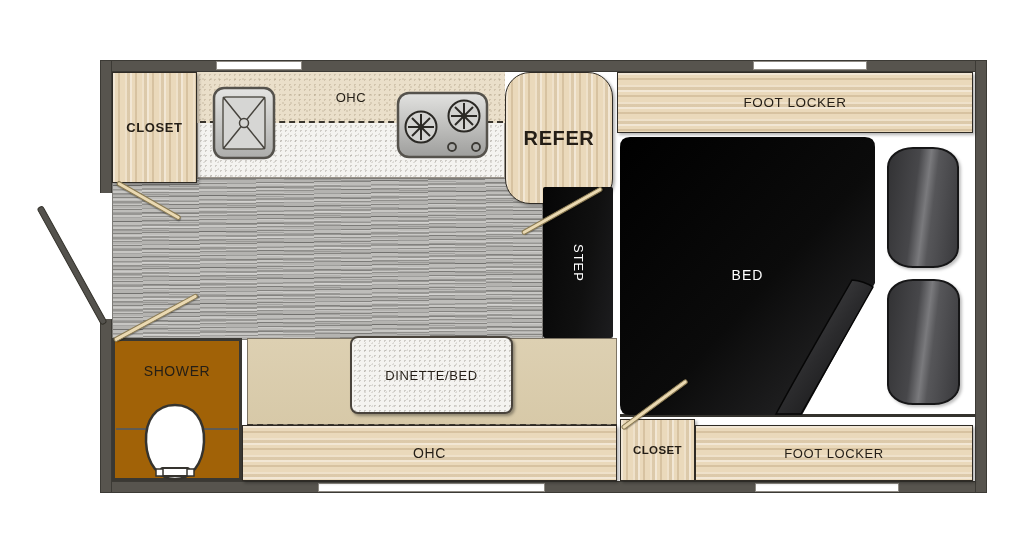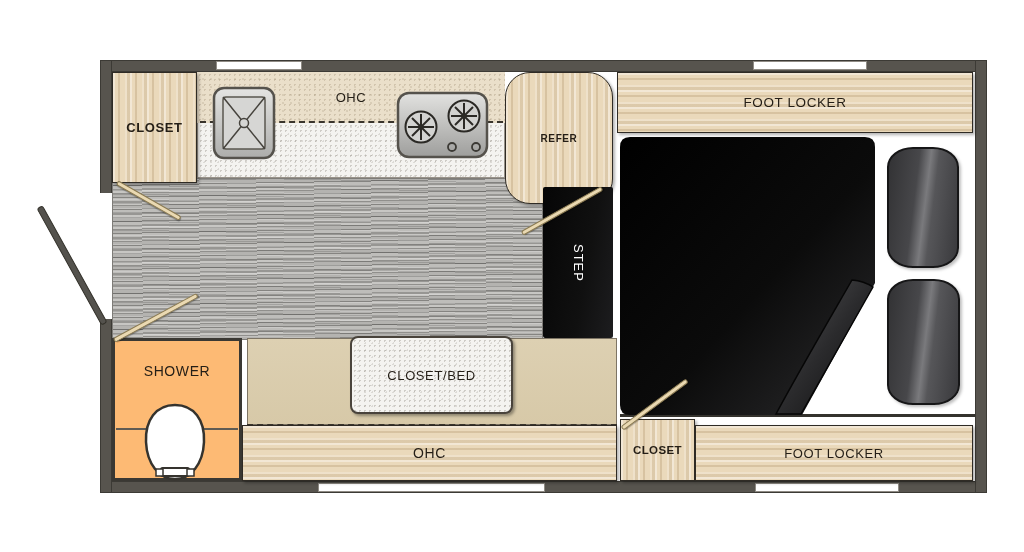--- a/index.html
+++ b/index.html
@@ -45,21 +45,21 @@
   .step-area{background:linear-gradient(100deg,#060606 0%,#101010 60%,#1d1d1f 100%);border-radius:2px;}
   .platform-line{background:#34322d;}
   
   .cushion{background:linear-gradient(97deg,#323234 0%,#47474a 38%,#7a7a7d 52%,#565659 62%,#39393c 100%);
     border:2px solid #161617;border-radius:26px / 20px;box-shadow:2px 2px 3px rgba(0,0,0,.25);}
   
   .dinette{background:linear-gradient(180deg,#ddd0b2 0%,#d7c9a8 100%);
     background-color:#dbcdad;border:1px solid #7d7464;}
   .table{border:2px solid #49433b;border-radius:8px;box-shadow:2px 2px 3px rgba(0,0,0,.35);}
   
-  .shower-room{background:#fdba74;border:3px solid #3a3833;}
+  .shower-room{background:#a16207;border:3px solid #3a3833;}
   .threshold{border-top:2px solid #5f5b53;}
   
   .dash-line{border-top:2px dashed #39342c;height:0;}
   
   .rod{height:5px;background:#ead9b2;border:1px solid #8a7a52;border-radius:3px;
        box-shadow:1px 1px 1px rgba(0,0,0,.3);transform-origin:0 50%;}
   
   .lbl{display:flex;align-items:center;justify-content:center;color:#241e16;
        font-size:13px;letter-spacing:.6px;text-align:center;}
   .lbl-sm{font-size:11.5px;letter-spacing:.4px;}
@@ -132,21 +132,21 @@
       <circle r="2.6" fill="#2b2925" stroke="none"></circle>
     </g>
     <circle cx="56" cy="56" r="4" fill="none" stroke="#3c3a35" stroke-width="1.8"></circle>
     <circle cx="80" cy="56" r="4" fill="none" stroke="#3c3a35" stroke-width="1.8"></circle>
   </svg>
 
   <div class="abs wood-v lbl" style="left:112px;top:72px;width:85px;height:111px;">
     <span>CLOSET</span>
   </div>
 
-  <div class="abs wood-v lbl" style="left:505px;top:72px;width:108px;height:132px;font-size:10px;border-radius:25px;">
+  <div class="abs wood-v lbl" style="left:505px;top:72px;width:108px;height:132px;font-size:20px;border-radius:25px;">
     <span>REFER</span>
   </div>
 
   <div class="abs wood-h lbl" style="left:617px;top:72px;width:356px;height:61px;font-size:13.5px;">
     <span>FOOT LOCKER</span>
   </div>
 
   <div class="abs platform-line" style="left:620px;top:414px;width:355px;height:3px;"></div>
 
   <svg class="abs" style="left:620px;top:137px;" width="255" height="278" viewBox="0 0 255 278">
@@ -158,20 +158,23 @@
       </linearGradient>
       <linearGradient id="flapG" x1="0" y1="0" x2="1" y2="1">
         <stop offset="0" stop-color="#58585a"></stop>
           <stop offset="0.5" stop-color="#2b2b2d"></stop>
           <stop offset="1" stop-color="#0a0a0a"></stop>
       </linearGradient>
     </defs>
     <path d="M10,0 H245 Q255,0 255,10 V146 L182,278 H10 Q0,278 0,268 V10 Q0,0 10,0 Z" fill="url(#bedG)"></path>
     <path d="M253,150 L181,277 L156,277 C178,236 209,183 232,143 Q244,144 253,150 Z" fill="url(#flapG)" stroke="#060606" stroke-width="1.5"></path>
   </svg>
+  <div class="abs lbl lbl-white" style="left:620px;top:137px;width:255px;height:276px;font-size:14px;letter-spacing:1px;">
+    <span>BED</span>
+  </div>
 
   <div class="abs step-area lbl lbl-white v-label" style="left:543px;top:187px;width:70px;height:151px;font-size:13px;">
     <span>STEP</span>
   </div>
 
   <div class="abs cushion" style="left:887px;top:147px;width:72px;height:121px;"></div>
   <div class="abs cushion" style="left:887px;top:279px;width:73px;height:126px;"></div>
 
   <div class="abs shower-room lbl top-anchor" style="left:112px;top:338px;width:130px;height:143px;font-size:14px;">
     <span>SHOWER</span>
@@ -179,21 +182,21 @@
   <div class="abs threshold" style="left:116px;top:428px;width:122px;height:0;"></div>
   <svg class="abs" style="left:141px;top:402px;" width="68" height="80" viewBox="0 0 68 80">
     <path d="M34,3 C53,3 64,18 63,40 C62,62 50,77 34,77 C18,77 6,62 5,40 C4,18 15,3 34,3 Z" fill="#ffffff" stroke="#35332e" stroke-width="2.5"></path>
     <rect x="20" y="66" width="28" height="8" rx="1.5" fill="#ffffff" stroke="#35332e" stroke-width="2"></rect>
     <rect x="15" y="67" width="7" height="7" fill="#ffffff" stroke="#35332e" stroke-width="1.5"></rect>
     <rect x="46" y="67" width="7" height="7" fill="#ffffff" stroke="#35332e" stroke-width="1.5"></rect>
   </svg>
 
   <div class="abs dinette" style="left:247px;top:338px;width:370px;height:87px;"></div>
   <div class="abs speckle-light table lbl" style="left:350px;top:336px;width:163px;height:78px;">
-    <span>CLOSET/BED</span>
+    <span>DINETTE/BED</span>
   </div>
   <div class="abs dash-line" style="left:247px;top:424px;width:370px;"></div>
 
   <div class="abs wood-h lbl" style="left:242px;top:425px;width:375px;height:56px;font-size:14px;">
     <span>OHC</span>
   </div>
 
   <div class="abs wood-v lbl lbl-sm" style="left:620px;top:419px;width:75px;height:62px;">
     <span>CLOSET</span>
   </div>

